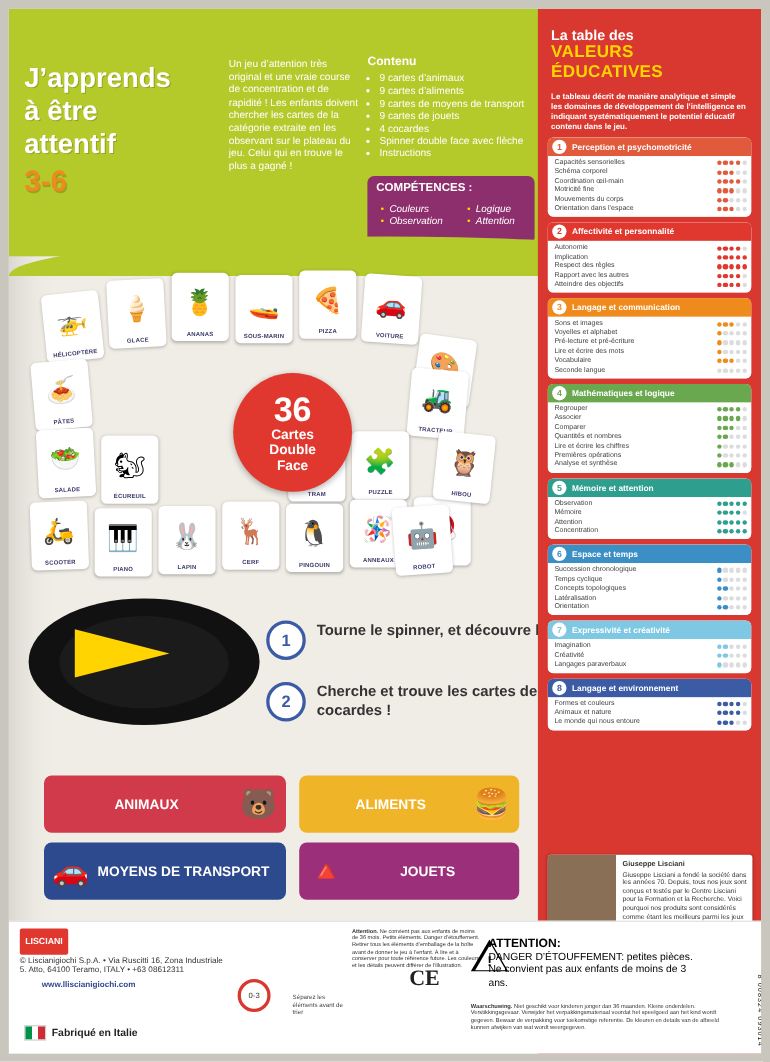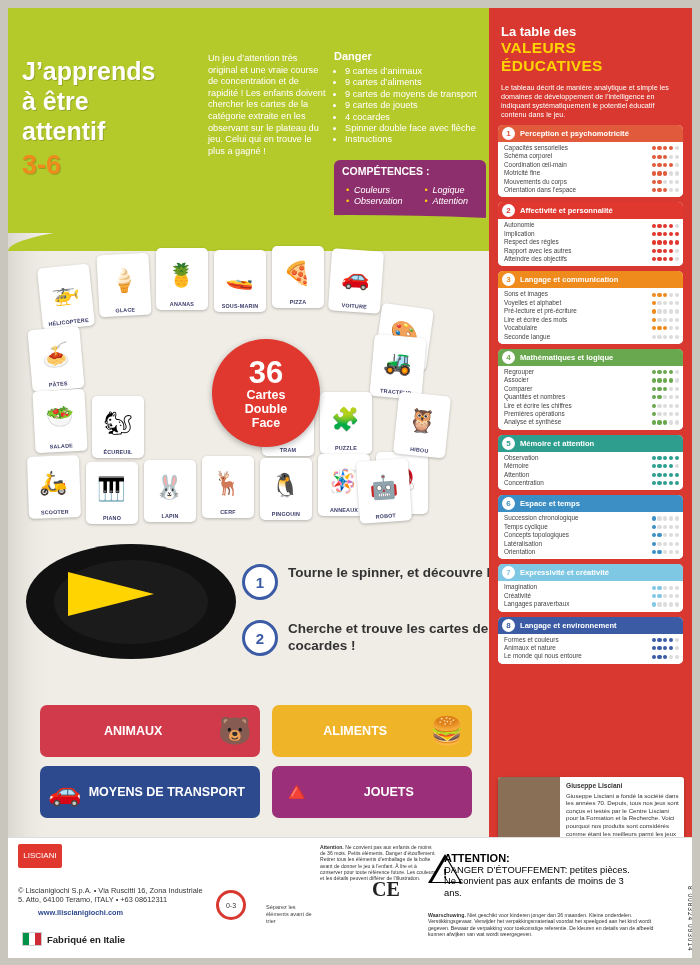--- a/index.html
+++ b/index.html
@@ -50,21 +50,21 @@
   .comp ul{margin:4px;padding:0;font-style:italic;}
 
   
   .right-panel{
     position:absolute;right:0;top:0;width:203px;height:100%;
     background:#d8382f;
   }
   .rp-title{padding:16px 10px 4px 12px;}
   .rp-title .l1{color:#fff;font-size:13px;font-weight:bold;}
   .rp-title .l2{color:#ffd400;font-size:15.5px;font-weight:bold;letter-spacing:.3px;}
-  .rp-desc{color:#fff;font-size:7.2px;line-height:9px;padding:4px 12px 6px 12px;}
+  .rp-desc{color:#fff;font-size:7.2px;line-height:9px;padding:4px 12px 6px 12px;font-weight:bold;}
   .cat{margin:0 9px 5px 9px;background:#fff;border-radius:5px;overflow:hidden;}
   .cat-head{display:flex;align-items:center;gap:5px;padding:2px 4px;}
   .cat-head .num{
     width:13px;height:13px;border-radius:50%;background:#fff;
     font-size:8px;font-weight:bold;display:flex;align-items:center;justify-content:center;
   }
   .cat-head .nm{font-size:7.6px;font-weight:bold;color:#fff;}
   .cat-rows{padding:2px 4px 3px 6px;background:#fff;}
   .row{display:flex;align-items:center;justify-content:space-between;font-size:6.4px;color:#444;line-height:8.4px;}
   .dots{display:flex;gap:1.6px;padding-left:4px;}
@@ -118,22 +118,22 @@
     border-radius:3px;display:flex;overflow:hidden;box-shadow:0 1px 3px rgba(0,0,0,.3);}
   .photo .pic{width:62px;background:#8a6f57;}
   .photo .txt{flex:1;padding:5px 5px 5px 6px;font-size:6.1px;line-height:7.6px;color:#333;}
   .photo .txt b{display:block;font-size:6.6px;margin-bottom:2px;}
   .refcode{position:absolute;right:10px;bottom:30px;font-size:9px;color:#333;
     writing-mode:vertical-rl;transform:rotate(180deg);font-weight:bold;}
 
   
   .footer{position:absolute;left:0;bottom:0;width:100%;height:120px;background:#fff;border-top:1px solid #ddd;}
   .f-left{position:absolute;left:10px;top:6px;width:190px;font-size:7.4px;line-height:9.4px;color:#333;}
-  .lisciani{width:44px;height:24px;background:#e0372e;color:#fff;font-size:8px;font-weight:normal;
-    display:flex;align-items:center;justify-content:center;border-radius:2px;margin-bottom:18px;}
+  .lisciani{width:44px;height:24px;background:#e0372e;color:#fff;font-size:8px;font-weight:bold;
+    display:flex;align-items:center;justify-content:center;border-radius:2px;margin-bottom:0;}
   .f-mid{position:absolute;left:205px;top:6px;width:100px;font-size:5.6px;line-height:7px;color:#444;}
   .f-warn{position:absolute;left:312px;top:6px;width:118px;font-size:5.1px;line-height:6.2px;color:#333;}
   .f-attn{position:absolute;left:436px;top:14px;width:200px;}
   .f-attn .hd{font-size:11px;font-weight:bold;color:#000;}
   .f-attn .bd{font-size:9.4px;line-height:11.4px;color:#000;}
   .f-nl{position:absolute;left:420px;top:74px;width:230px;font-size:5.2px;line-height:6.4px;color:#333;}
   .ce{position:absolute;left:364px;top:40px;font-size:20px;font-weight:bold;color:#222;font-family:"Liberation Serif",serif;}
   .tri{position:absolute;left:424px;top:20px;width:0;height:0;border-left:14px solid transparent;
     border-right:14px solid transparent;border-bottom:24px solid #fff;}
   .tri:after{content:"!";position:absolute;left:-3px;top:8px;font-size:13px;font-weight:bold;color:#000;}
@@ -154,21 +154,21 @@
   <div class="top-band">
     <div class="title">
       <span>J’apprends</span><br>
       <span>à être</span><br>
       <span>attentif</span>
       <span class="age">3-6</span>
     </div>
     <div class="blurb">Un jeu d’attention très original et une vraie course de concentration et de rapidité ! Les enfants doivent chercher les cartes de la catégorie extraite en les observant sur le plateau du jeu. Celui qui en trouve le plus a gagné !</div>
 
     <div class="contenu">
-      <h4>Danger</h4>
+      <h4>Contenu</h4>
       <ul>
         <li>9 cartes d’animaux</li>
         <li>9 cartes d’aliments</li>
         <li>9 cartes de moyens de transport</li>
         <li>9 cartes de jouets</li>
         <li>4 cocardes</li>
         <li>Spinner double face avec flèche</li>
         <li>Instructions</li>
       </ul>
     </div>

